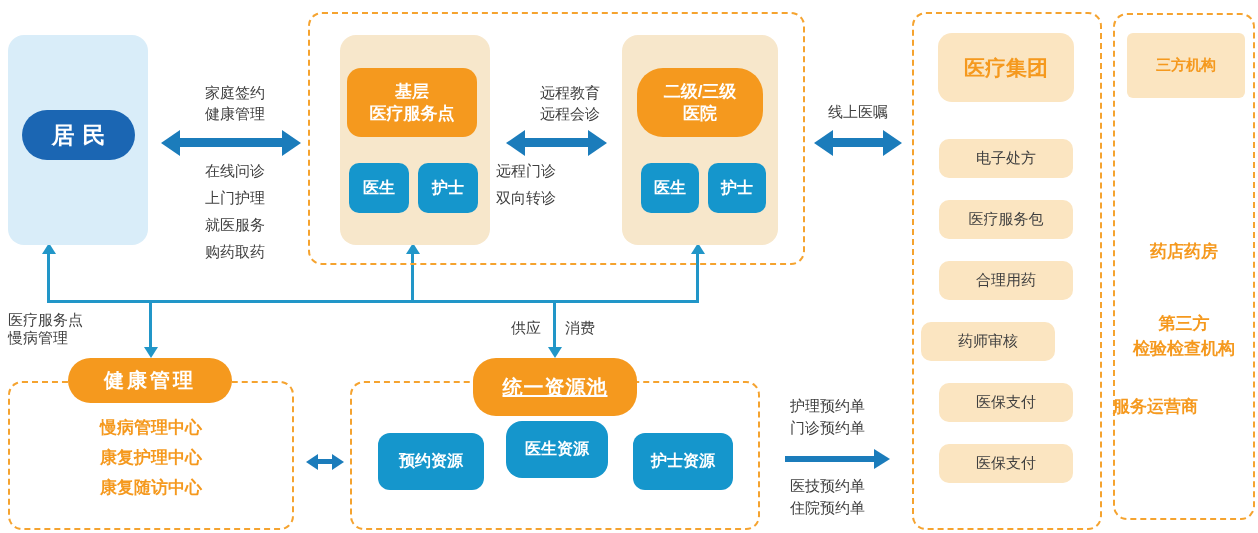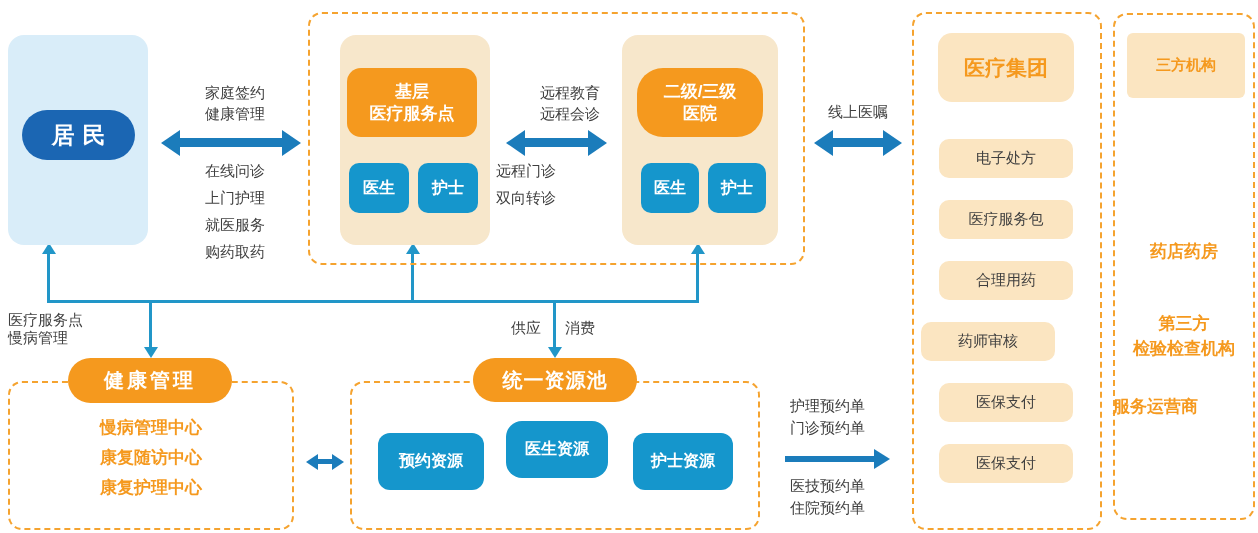--- a/index.html
+++ b/index.html
@@ -132,29 +132,29 @@
   </div>
 
   <div class="abs lbl" style="left:489px;top:319px;width:52px;text-align:right;">供应</div>
   <div class="abs lbl" style="left:565px;top:319px;width:52px;text-align:left;">消费</div>
 
   <div class="abs dashed" style="left:8px;top:381px;width:286px;height:149px;"></div>
   <div class="abs flexc orangebox" style="left:68px;top:358px;width:164px;height:45px;border-radius:23px;
               font-size:20px;letter-spacing:3px;">健康管理</div>
   <div class="abs olbl" style="left:8px;top:413px;width:286px;text-align:center;line-height:30px;">
     <div>慢病管理中心</div>
+    <div>康复护理中心</div>
     <div>康复随访中心</div>
-    <div>康复护理中心</div>
   </div>
 
   <div class="abs darrow-sm" style="left:318px;top:459px;width:14px;"></div>
 
   <div class="abs dashed" style="left:350px;top:381px;width:410px;height:149px;"></div>
-  <div class="abs flexc orangebox" style="left:473px;top:358px;width:164px;height:44px;border-radius:23px;
-              font-size:20px;letter-spacing:1px;">统一资源池</div>
+  <div class="abs flexc orangebox" style="left:473px;top:358px;width:164px;height:58px;border-radius:23px;
+              font-size:20px;letter-spacing:1px;text-decoration:underline;">统一资源池</div>
   <div class="abs flexc cyanbox" style="left:378px;top:433px;width:106px;height:57px;border-radius:12px;">预约资源</div>
   <div class="abs flexc cyanbox" style="left:506px;top:421px;width:102px;height:57px;border-radius:16px;">医生资源</div>
   <div class="abs flexc cyanbox" style="left:633px;top:433px;width:100px;height:57px;border-radius:12px;">护士资源</div>
 
   <div class="abs lbl" style="left:790px;top:395px;width:110px;line-height:22px;">
     <div>护理预约单</div>
     <div>门诊预约单</div>
   </div>
   <div class="abs rarrow" style="left:785px;top:456px;width:89px;"></div>
   <div class="abs lbl" style="left:790px;top:475px;width:110px;line-height:22px;">

